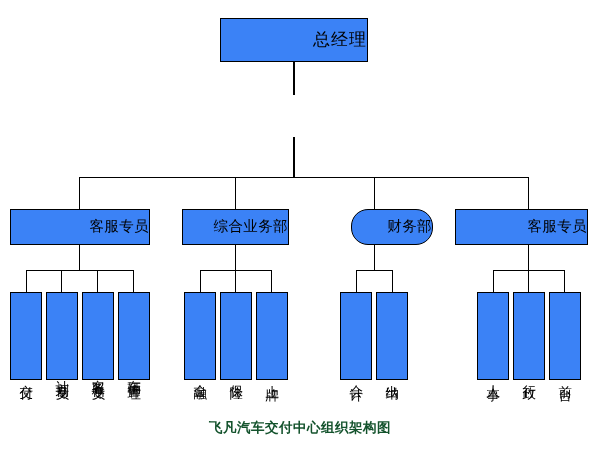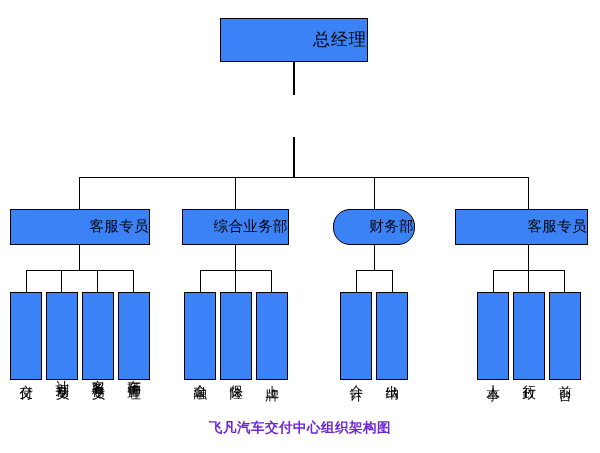--- a/index.html
+++ b/index.html
@@ -66,21 +66,21 @@
   .vline { width: 1.4px; }
   .hline { height: 1.4px; }
   .caption {
     position: absolute;
     left: 0;
     width: 600px;
     text-align: center;
     font-size: 13.5px;
     font-weight: bold;
     letter-spacing: 0.5px;
-    color: #6d28d9;
+    color: #14532d;
   }
 </style>
 </head>
 <body>
 
 <div id="chart-root">
 
   <div class="line vline" style="left:293.3px; top:62px; height:33px;"></div>
 
   <div class="line vline" style="left:293.3px; top:137px; height:40px;"></div>
@@ -120,21 +120,21 @@
     <span class="node-label">总经理</span>
   </div>
 
 
   <div class="node lvl-dept" style="left:10px; top:209px; width:140px; height:36px;">
     <span class="node-label">客服专员</span>
   </div>
   <div class="node lvl-dept" style="left:182px; top:209px; width:107px; height:36px;">
     <span class="node-label">综合业务部</span>
   </div>
-  <div class="node lvl-dept" style="left:333px; top:209px; width:82px; height:36px;border-radius:17px;">
+  <div class="node lvl-dept" style="left:351px; top:209px; width:82px; height:36px;border-radius:17px;">
     <span class="node-label">财务部</span>
   </div>
   <div class="node lvl-dept" style="left:455px; top:209px; width:133px; height:36px;">
     <span class="node-label">客服专员</span>
   </div>
 
   <div class="node leaf" style="left:10px; top:292px; width:32px; height:88px;">
     <span class="node-label">交付</span>
   </div>
   <div class="node leaf" style="left:46px; top:292px; width:32px; height:88px;">

